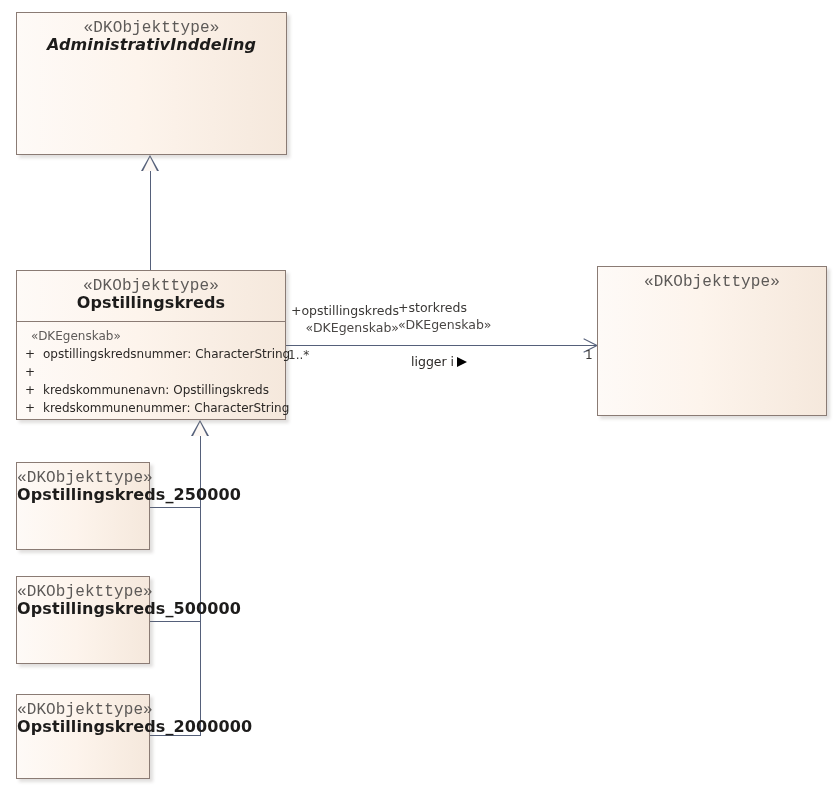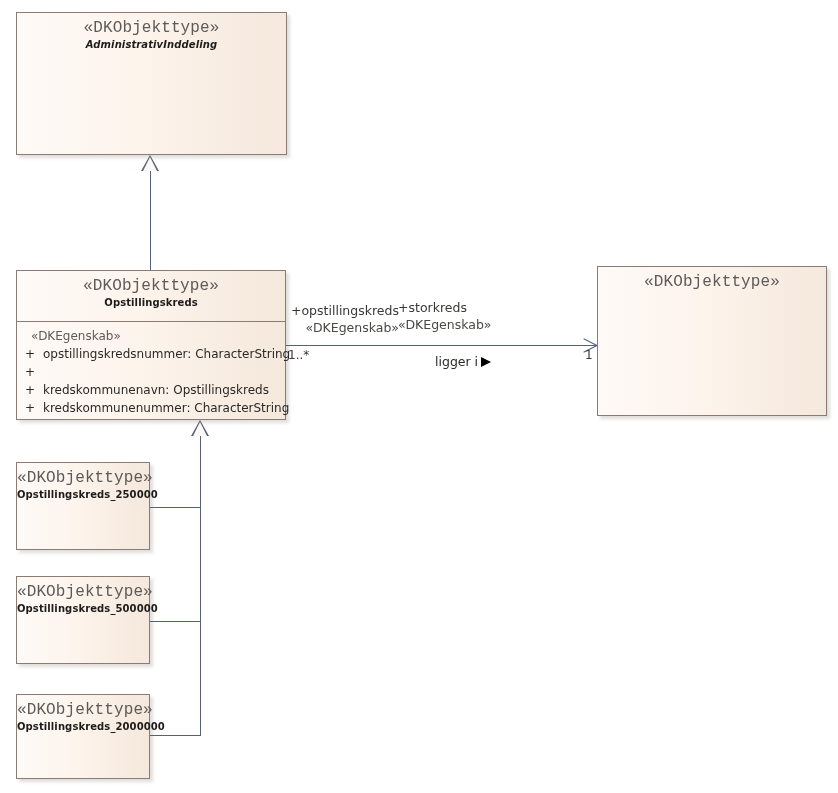--- a/index.html
+++ b/index.html
@@ -36,21 +36,21 @@
   .stereotype {
     display: block;
     font-size: 16px;
     color: #5d5a58;
     line-height: 16px;
     letter-spacing: 0.1px;
     font-family: Liberation Mono, monospace;
   }
   .cls-name {
     display: block;
-    font-size: 10px;
+    font-size: 16px;
     font-weight: bold;
     color: #1d1c1b;
     line-height: 17px;
     letter-spacing: 0.1px;
   }
   .cls-name.abstract {
     font-style: italic;
   }
 
   .compartment-sep {
@@ -277,18 +277,18 @@
 
   <div class="mult" style="left:288px; top:348px;">1..*</div>
 
   <div class="assoc-label ta-right" style="left:398px; top:299px; width:195px;">
     <div>+storkreds</div>
     <div class="stereo-line">«DKEgenskab»</div>
   </div>
 
   <div class="mult" style="left:585px; top:348px;">1</div>
 
-  <div class="assoc-name" style="left:435px; top:354px;">
+  <div class="assoc-name" style="left:411px; top:354px;">
     <span>ligger i</span>
     <span class="dir-tri"></span>
   </div>
 
 </div>
 
 </body></html>

